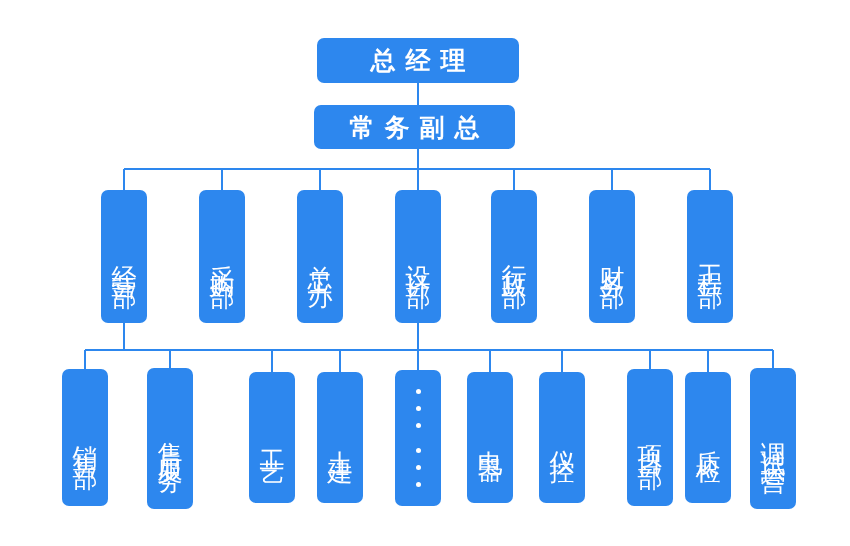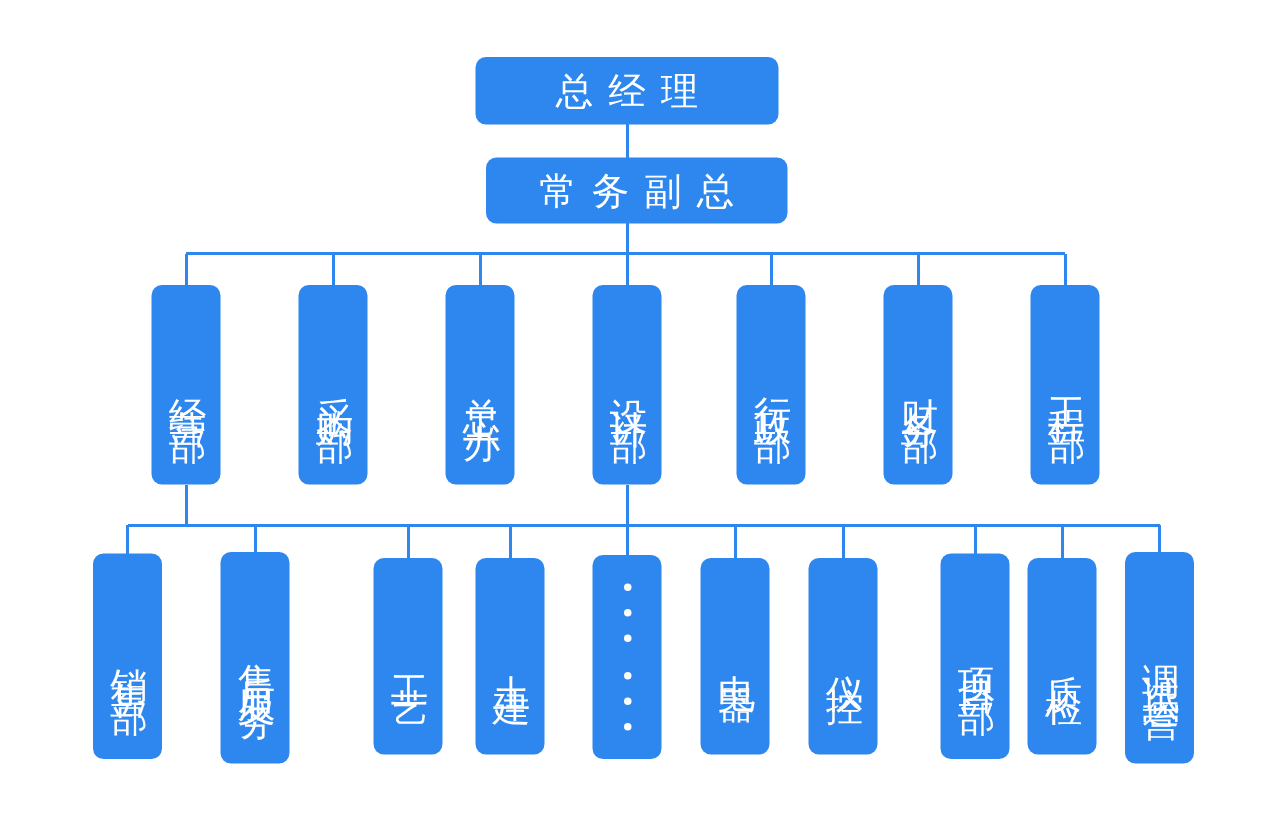--- a/index.html
+++ b/index.html
@@ -37,21 +37,21 @@
     align-items: center;
     justify-content: center;
     box-sizing: border-box;
     text-align: center;
   }
   
   .node.horiz {
     font-size: 25px;
     letter-spacing: 10px;
     text-indent: 10px;
-    font-weight: 400;
+    font-weight: 700;
   }
   
   .node.vert {
     writing-mode: vertical-rl;
     text-orientation: upright;
     font-size: 25px;
     letter-spacing: 9px;
     font-weight: 500;
     padding-top: 3px;
   }
@@ -116,21 +116,21 @@
       <line x1="650" y1="350" x2="650" y2="369"></line>
       <line x1="708" y1="350" x2="708" y2="372"></line>
       <line x1="773" y1="350" x2="773" y2="368"></line>
     </g>
   </svg>
 
   <div class="node horiz" style="left:317px; top:38px; width:202px; height:45px;">
     <span class="label">总经理</span>
   </div>
 
-  <div class="node horiz" style="left:324px; top:105px; width:201px; height:44px;">
+  <div class="node horiz" style="left:314px; top:105px; width:201px; height:44px;">
     <span class="label">常务副总</span>
   </div>
 
   <div class="node vert" style="left:101px; top:190px; width:46px; height:133px;">
     <span class="label">经营部</span>
   </div>
   <div class="node vert" style="left:199px; top:190px; width:46px; height:133px;">
     <span class="label">采购部</span>
   </div>
   <div class="node vert" style="left:297px; top:190px; width:46px; height:133px;">

